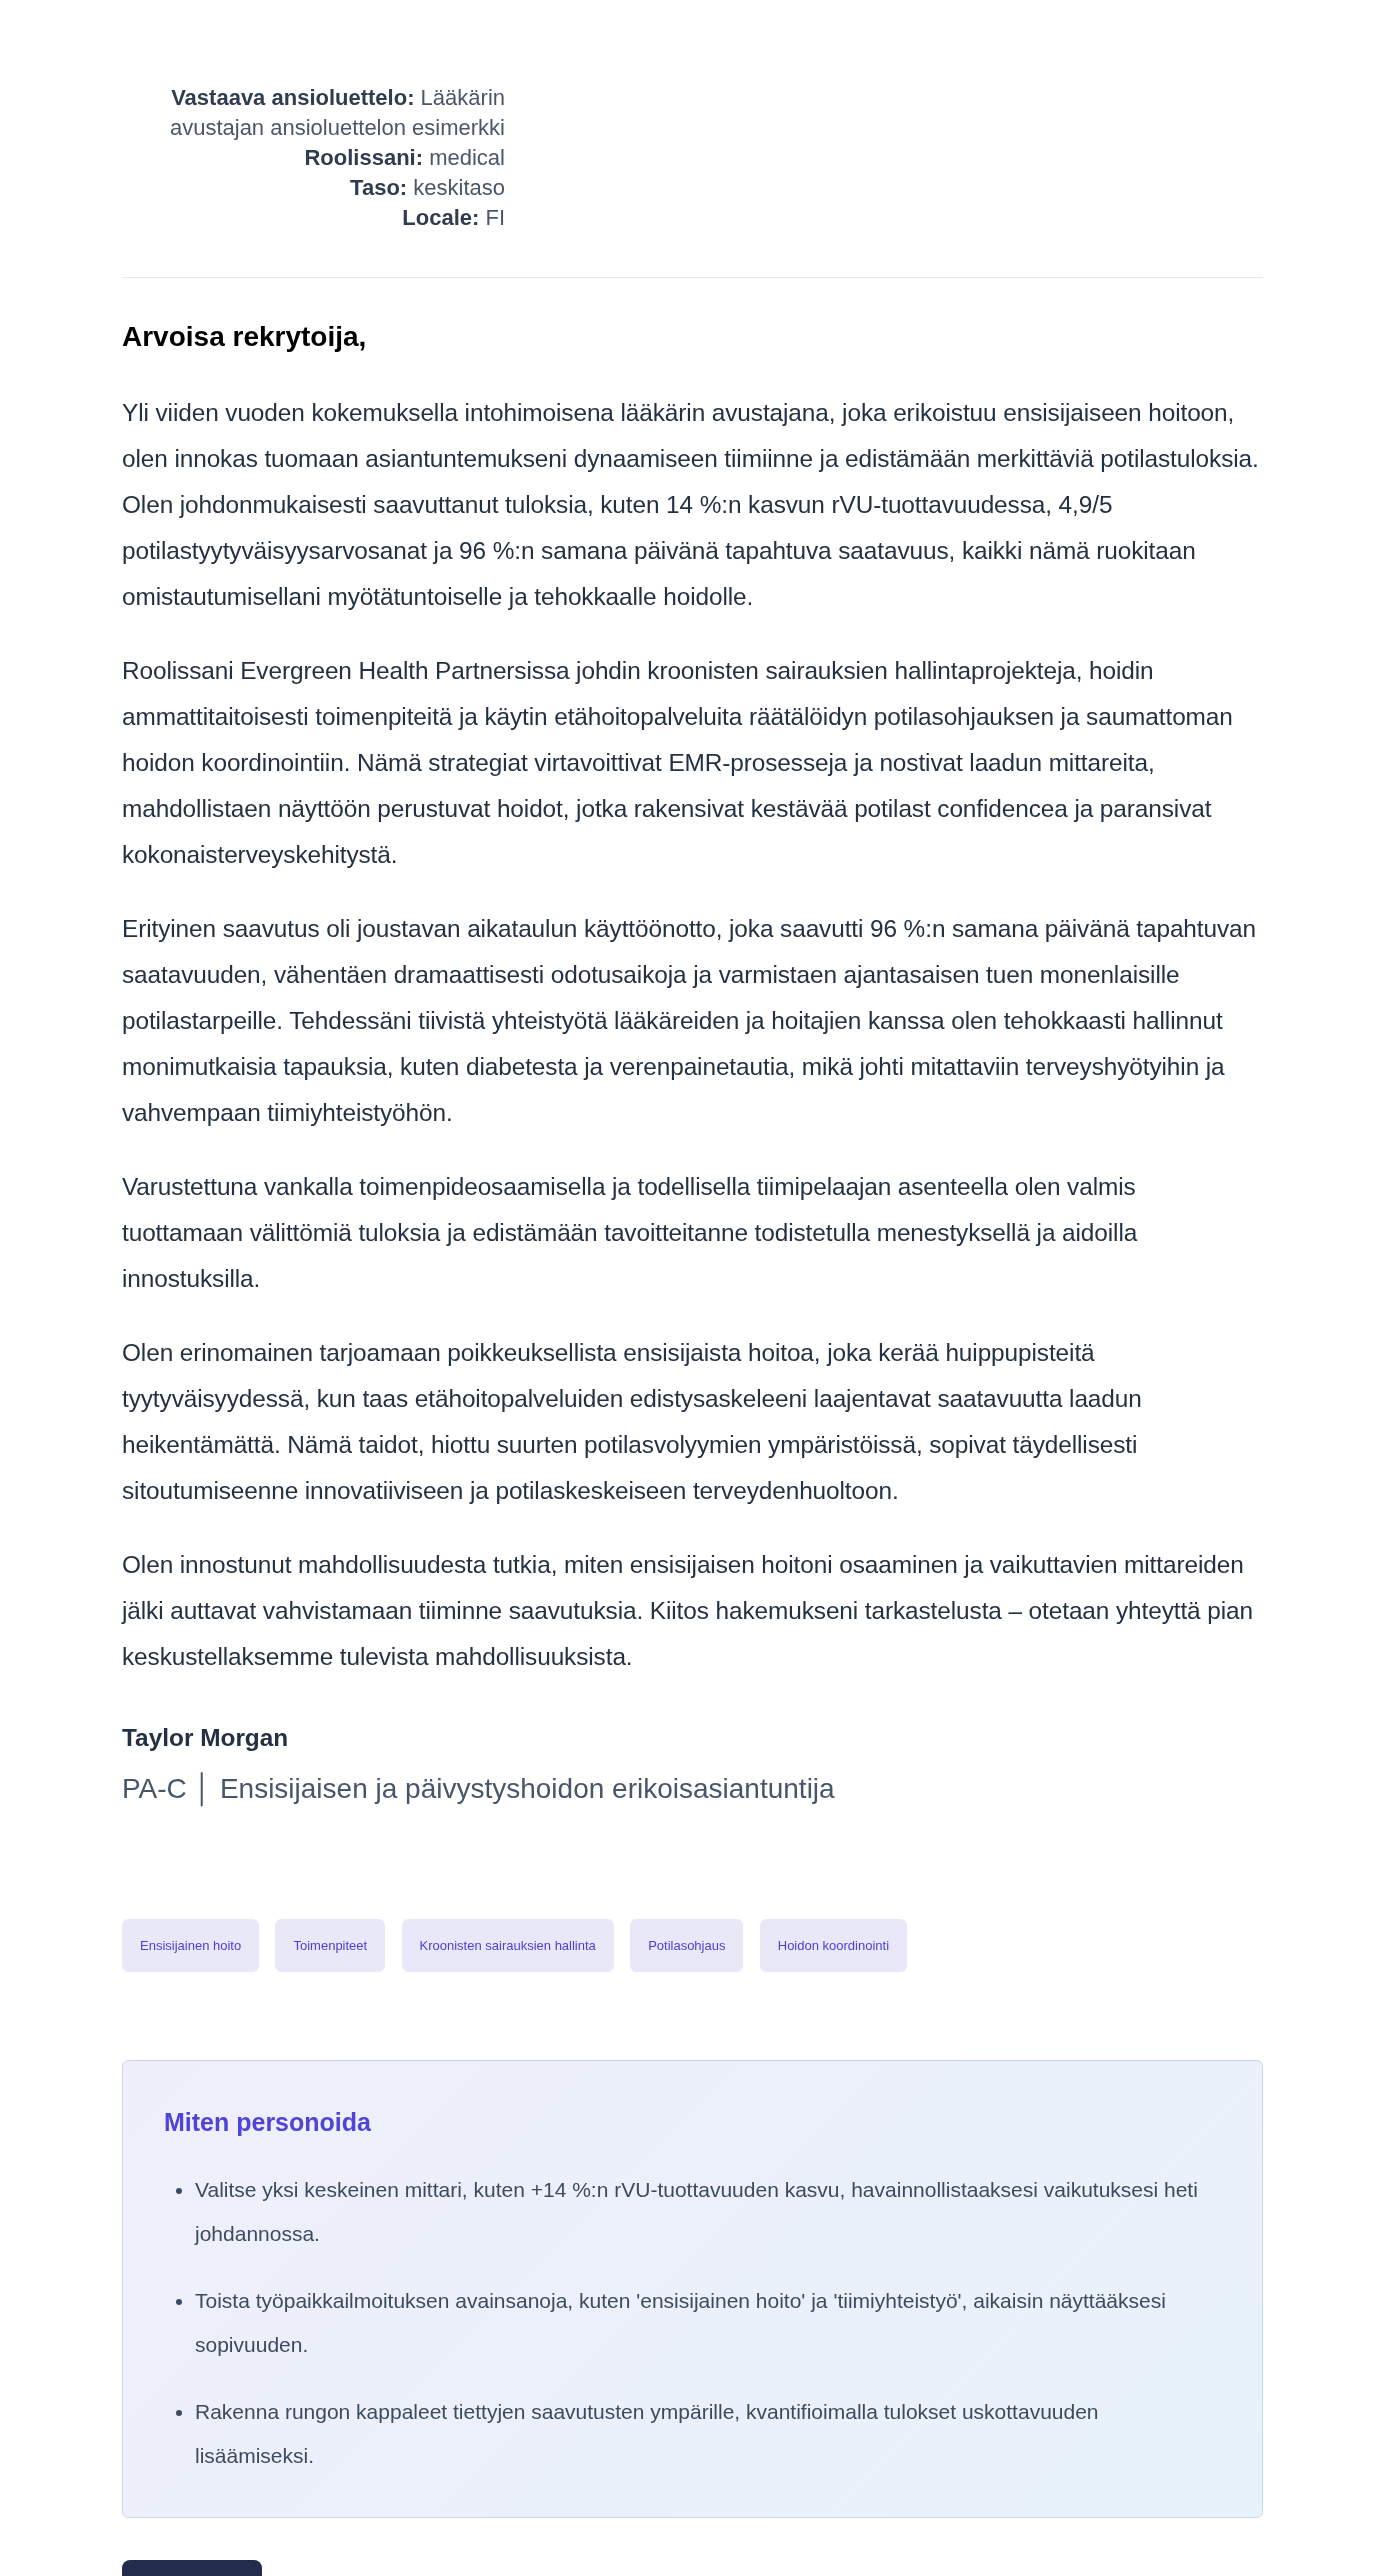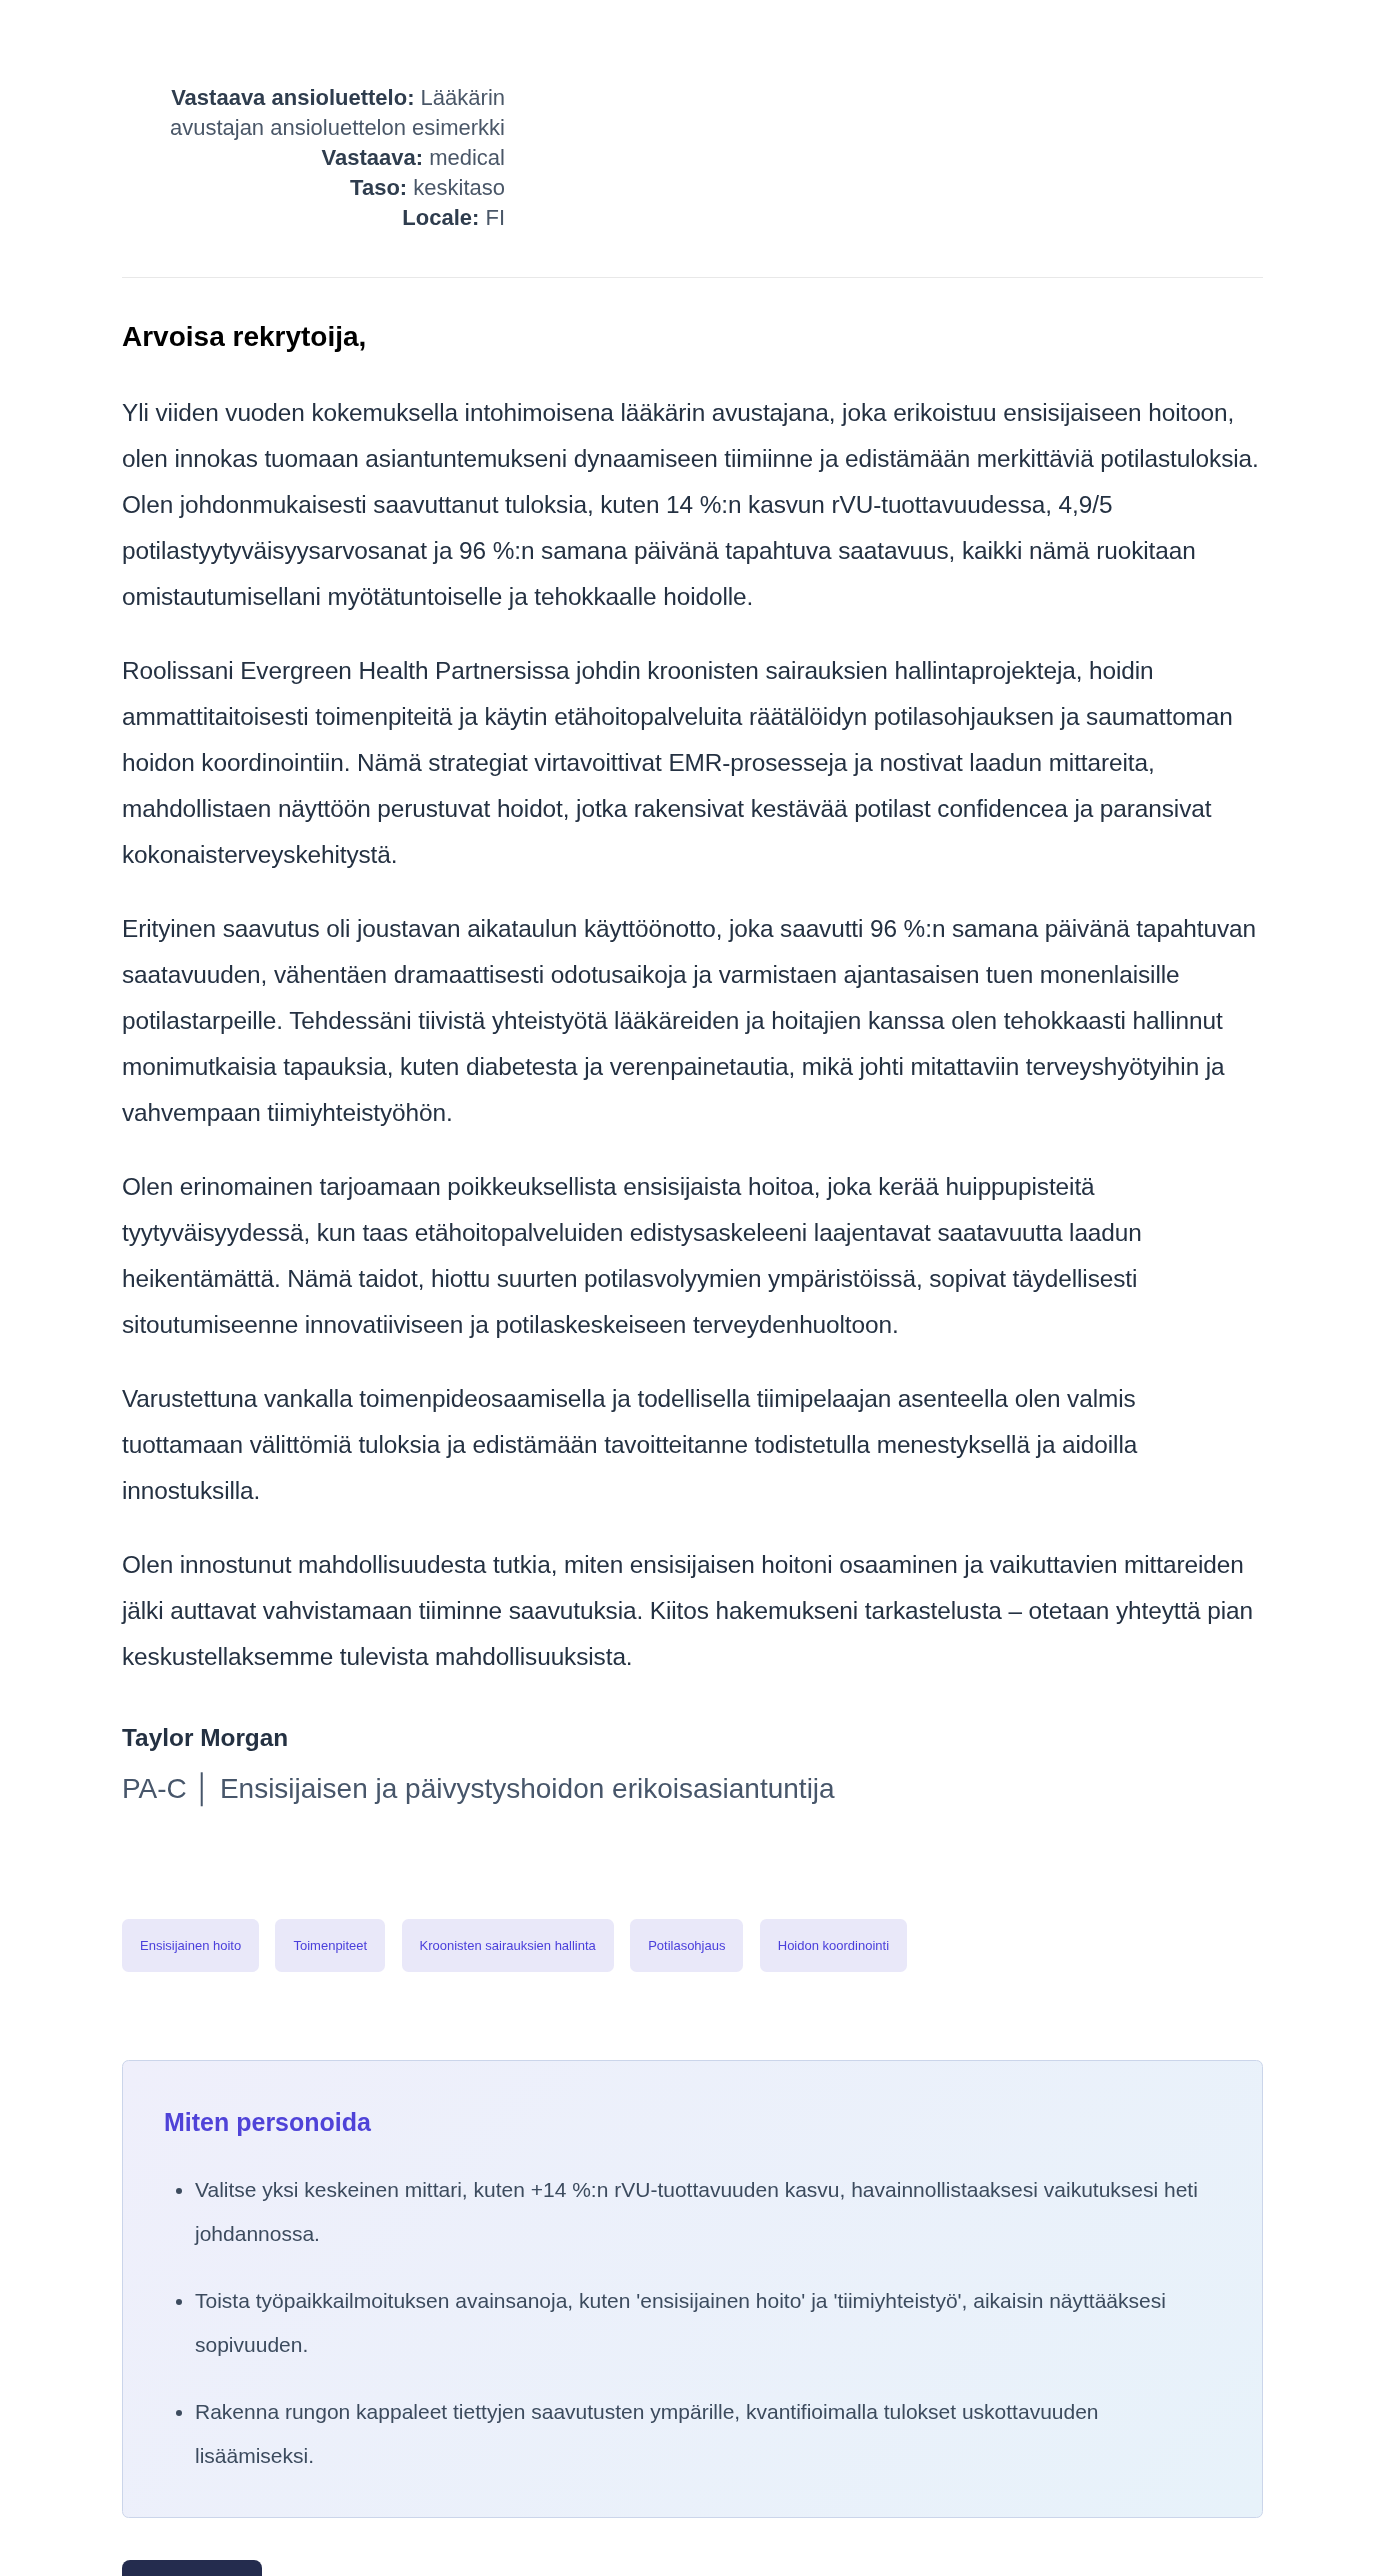--- a/index.html
+++ b/index.html
@@ -77,21 +77,21 @@
 
 <div class="container">
 
   <div class="header">
     <div class="meta">
       <div class="meta-item">
         <b>Vastaava ansioluettelo:</b>
         <span>Lääkärin avustajan ansioluettelon esimerkki</span>
       </div>
       <div class="meta-item">
-        <b>Vastaava:</b>
+        <b>Roolissani:</b>
         <span>medical</span>
       </div>
       <div class="meta-item">
         <b>Taso:</b>
         <span>keskitaso</span>
       </div>
       <div class="meta-item">
         <b>Locale:</b>
         <span>FI</span>
       </div>
@@ -99,22 +99,22 @@
   </div>
 
   <hr class="divider">
 
   <div class="letter">
     <div class="greeting">Arvoisa rekrytoija,</div>
     <div class="letter-body">
       <p class="body-par">Yli viiden vuoden kokemuksella intohimoisena lääkärin avustajana, joka erikoistuu ensisijaiseen hoitoon, olen innokas tuomaan asiantuntemukseni dynaamiseen tiimiinne ja edistämään merkittäviä potilastuloksia. Olen johdonmukaisesti saavuttanut tuloksia, kuten 14 %:n kasvun rVU-tuottavuudessa, 4,9/5 potilastyytyväisyysarvosanat ja 96 %:n samana päivänä tapahtuva saatavuus, kaikki nämä ruokitaan omistautumisellani myötätuntoiselle ja tehokkaalle hoidolle.</p>
       <p class="body-par">Roolissani Evergreen Health Partnersissa johdin kroonisten sairauksien hallintaprojekteja, hoidin ammattitaitoisesti toimenpiteitä ja käytin etähoitopalveluita räätälöidyn potilasohjauksen ja saumattoman hoidon koordinointiin. Nämä strategiat virtavoittivat EMR-prosesseja ja nostivat laadun mittareita, mahdollistaen näyttöön perustuvat hoidot, jotka rakensivat kestävää potilast confidencea ja paransivat kokonaisterveyskehitystä.</p>
       <p class="body-par">Erityinen saavutus oli joustavan aikataulun käyttöönotto, joka saavutti 96 %:n samana päivänä tapahtuvan saatavuuden, vähentäen dramaattisesti odotusaikoja ja varmistaen ajantasaisen tuen monenlaisille potilastarpeille. Tehdessäni tiivistä yhteistyötä lääkäreiden ja hoitajien kanssa olen tehokkaasti hallinnut monimutkaisia tapauksia, kuten diabetesta ja verenpainetautia, mikä johti mitattaviin terveyshyötyihin ja vahvempaan tiimiyhteistyöhön.</p>
+      <p class="body-par">Varustettuna vankalla toimenpideosaamisella ja todellisella tiimipelaajan asenteella olen valmis tuottamaan välittömiä tuloksia ja edistämään tavoitteitanne todistetulla menestyksellä ja aidoilla innostuksilla.</p>
       <p class="body-par">Olen erinomainen tarjoamaan poikkeuksellista ensisijaista hoitoa, joka kerää huippupisteitä tyytyväisyydessä, kun taas etähoitopalveluiden edistysaskeleeni laajentavat saatavuutta laadun heikentämättä. Nämä taidot, hiottu suurten potilasvolyymien ympäristöissä, sopivat täydellisesti sitoutumiseenne innovatiiviseen ja potilaskeskeiseen terveydenhuoltoon.</p>
-      <p class="body-par">Varustettuna vankalla toimenpideosaamisella ja todellisella tiimipelaajan asenteella olen valmis tuottamaan välittömiä tuloksia ja edistämään tavoitteitanne todistetulla menestyksellä ja aidoilla innostuksilla.</p>
       <p class="body-par">Olen innostunut mahdollisuudesta tutkia, miten ensisijaisen hoitoni osaaminen ja vaikuttavien mittareiden jälki auttavat vahvistamaan tiiminne saavutuksia. Kiitos hakemukseni tarkastelusta – otetaan yhteyttä pian keskustellaksemme tulevista mahdollisuuksista.</p>
     </div>
     <div class="signature-name">Taylor Morgan</div>
     <div class="signature-role">PA-C │ Ensisijaisen ja päivystyshoidon erikoisasiantuntija</div>
   </div>
 
   <div class="tags">
     <span class="tag">Ensisijainen hoito</span>
     <span class="tag">Toimenpiteet</span>
     <span class="tag">Kroonisten sairauksien hallinta</span>

